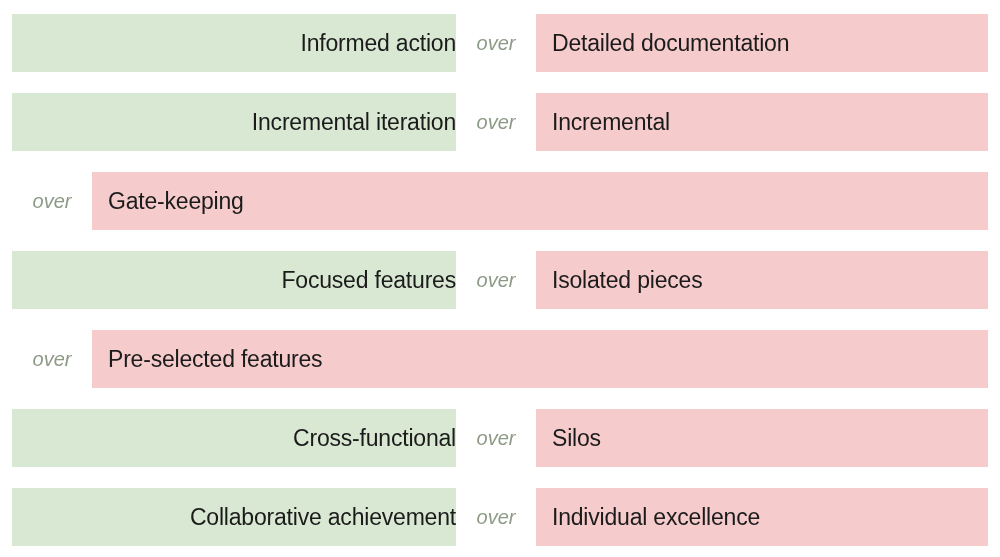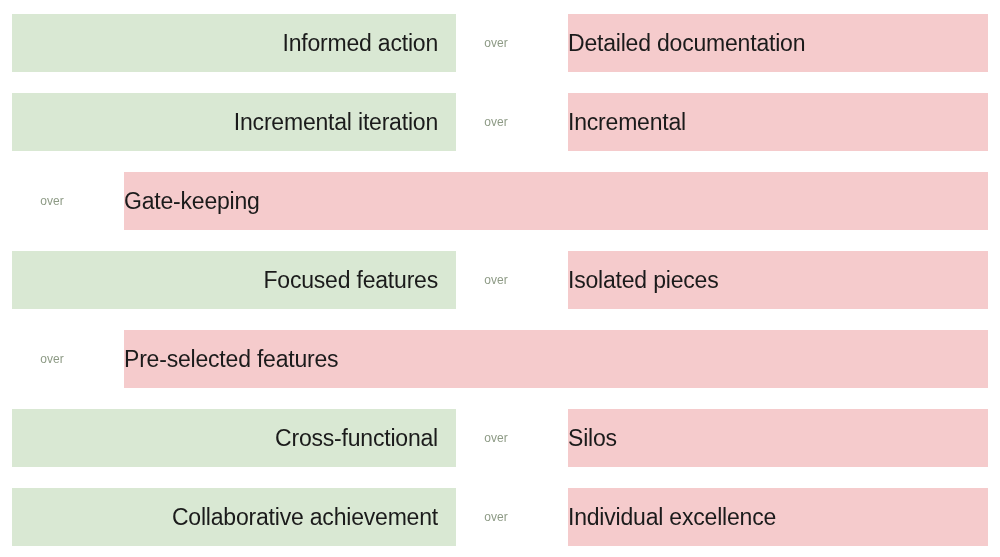--- a/index.html
+++ b/index.html
@@ -31,36 +31,36 @@
     display: flex;
     align-items: center;
     font-size: 23px;
     letter-spacing: -0.2px;
     color: var(--label-text);
     white-space: nowrap;
   }
   .box.preferred {
     width: 444px;
     justify-content: flex-end;
-    padding-right: 18px;
     background: var(--preferred-bg);
   }
   .connector {
     width: 80px;
     display: flex;
     align-items: center;
     justify-content: center;
-    font-size: 12px;
+    font-size: 20px;
     color: var(--connector-text);
+    font-style: italic;
   }
   .box.rejected {
     flex: 1;
     justify-content: flex-start;
+    padding-left: 16px;
     background: var(--rejected-bg);
-    margin-left: 32px;
   }
 </style>
 </head>
 <body>
 
 <div class="page">
 
   <div class="row">
     <div class="box preferred">Informed action</div>
     <div class="connector">over</div>

